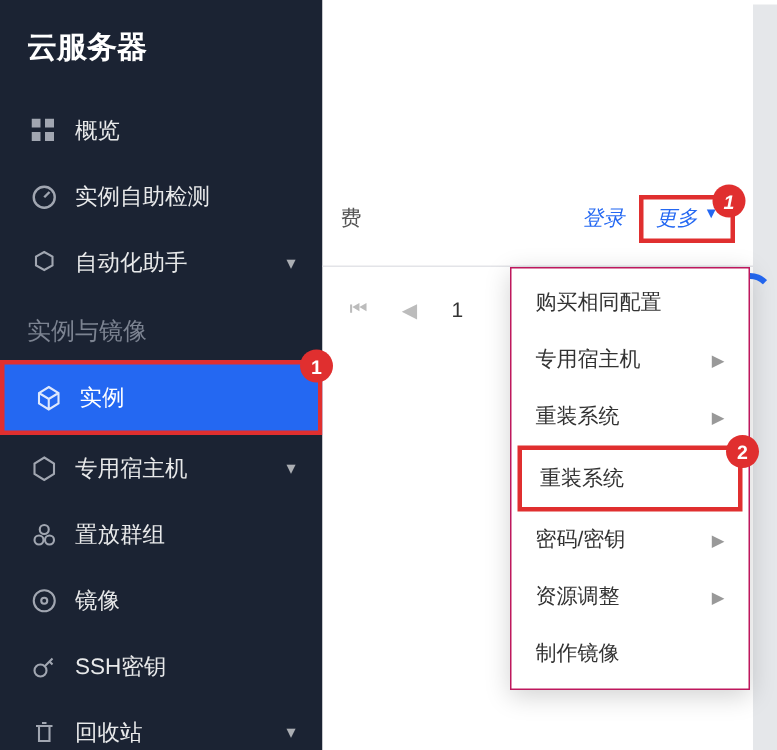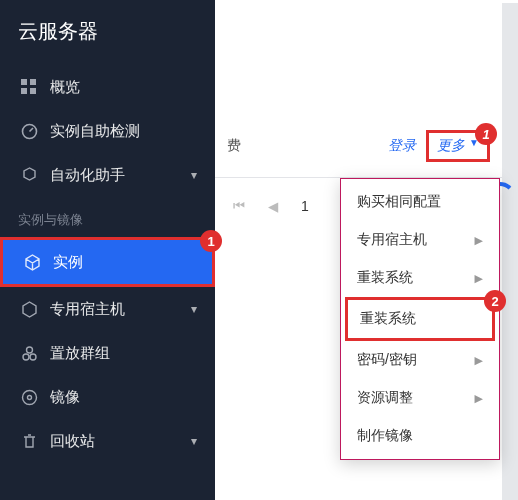--- a/index.html
+++ b/index.html
@@ -1,23 +1,23 @@
 <!DOCTYPE html>
 <html><head>
 <meta charset="utf-8">
 <style>
   * { box-sizing: border-box; margin: 0; padding: 0; }
   body { font-family: -apple-system, "PingFang SC", "Microsoft YaHei", sans-serif; width: 518px; height: 500px; overflow: hidden; background: #fff; }
   .sidebar { background: #1b2333; width: 215px; height: 500px; float: left; color: #fff; padding-top: 14px; }
-  .sidebar-title { font-size: 20px; font-weight: normal; padding: 4px 18px 20px; }
+  .sidebar-title { font-size: 20px; font-weight: bold; padding: 4px 18px 20px; }
   .nav-item { display: flex; align-items: center; padding: 11px 18px; font-size: 15px; color: #e8e9ea; cursor: pointer; position: relative; }
   .nav-item .icon { width: 22px; height: 22px; margin-right: 10px; display: inline-flex; align-items: center; justify-content: center; opacity: .85; }
   .nav-item .chevron { margin-left: auto; opacity: .7; font-size: 12px; }
   .nav-item.active { background: #2468f2; color: #fff; }
-  .section-label { color: #7c8391; font-size: 13px; padding: 14px 18px 8px; }
+  .section-label { color: #7c8391; font-size: 16px; padding: 14px 18px 8px; }
   .highlight-red { border: 3px solid #e02f2f; position: relative; }
   .badge { position: absolute; top: -10px; right: -10px; width: 22px; height: 22px; border-radius: 50%; background: #e02f2f; color: #fff; font-size: 13px; font-weight: bold; display: flex; align-items: center; justify-content: center; z-index: 10; }
   .main { margin-left: 215px; height: 500px; position: relative; background: #fff; }
   .top-spacer { height: 115px; border-bottom: 0; }
   .gray-edge { position: absolute; right: 0; top: 3px; bottom: 0; width: 16px; background: #e5e7ea; }
   .bar-row { display: flex; align-items: center; padding: 0 28px 0 12px; height: 62px; color: #3b3b3b; font-size: 14px; }
   .bar-row .left-label { color: #555; }
   .bar-row .right-links { margin-left: auto; display: flex; align-items: center; gap: 10px; color: #2468f2; font-style: italic; }
   .more-btn { display: inline-flex; align-items: flex-start; color: #2468f2; cursor: pointer; padding: 4px 8px; position: relative; }
   .more-btn .tri { margin-left: 4px; font-size: 10px; }
@@ -106,20 +106,29 @@
   <div class="nav-item">
     <span class="icon">
       <svg width="17" height="17" viewBox="0 0 17 17" fill="none">
           <circle cx="8.5" cy="8.5" r="7" stroke="#b9bec8" stroke-width="1.4"></circle>
           <circle cx="8.5" cy="8.5" r="2" stroke="#b9bec8" stroke-width="1.4"></circle>
         </svg>
     </span>
     <span>镜像</span>
   </div>
 
+  <div class="nav-item">
+    <span class="icon">
+      <svg width="17" height="17" viewBox="0 0 17 17" fill="none">
+          <circle cx="6" cy="11" r="4" stroke="#b9bec8" stroke-width="1.4"></circle>
+          <path d="M9 8 L14 3 M12 5 L14 7" stroke="#b9bec8" stroke-width="1.4"></path>
+        </svg>
+    </span>
+    <span>SSH密钥</span>
+  </div>
 
   <div class="nav-item">
     <span class="icon">
       <svg width="17" height="17" viewBox="0 0 17 17" fill="none">
           <path d="M3 4 L14 4 M5 4 L5 14 L12 14 L12 4 M7 2 L10 2" stroke="#b9bec8" stroke-width="1.4"></path>
         </svg>
     </span>
     <span>回收站</span>
     <span class="chevron">▾</span>
   </div>

